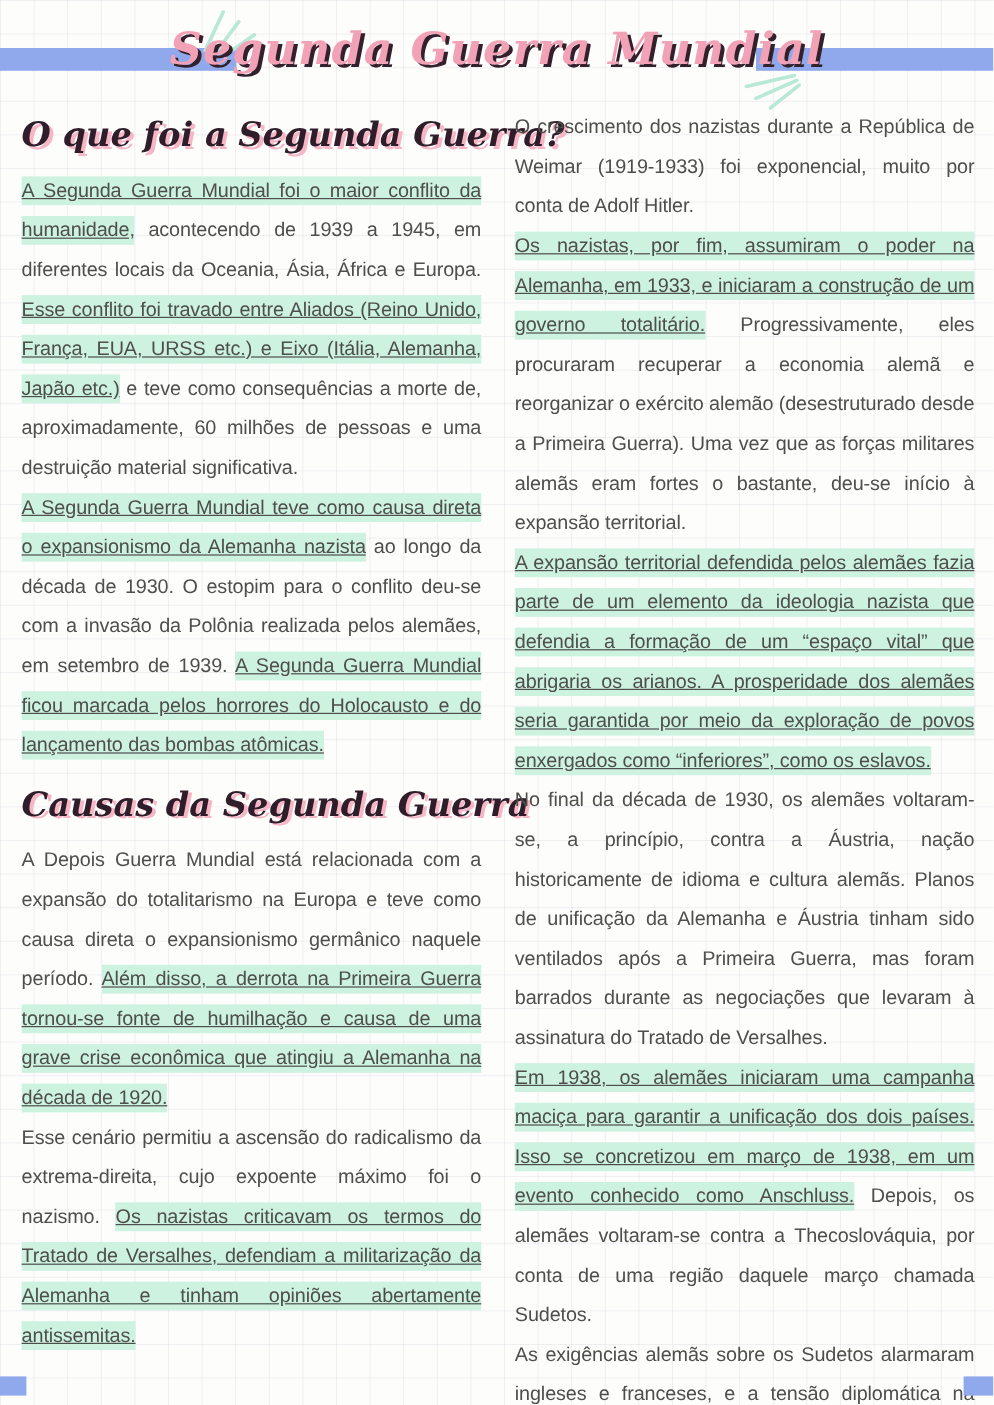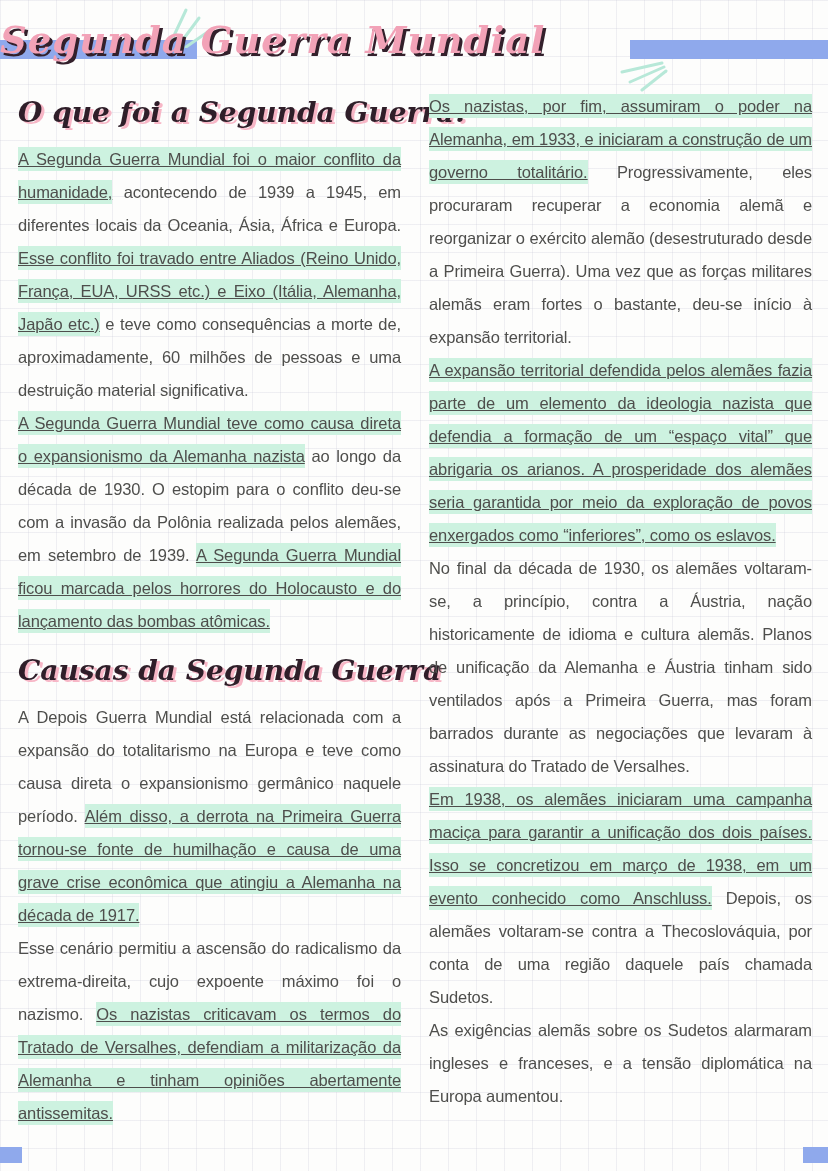--- a/index.html
+++ b/index.html
@@ -12,21 +12,21 @@
     background-size:28px 28px;
     font-family:"Liberation Sans", sans-serif;
   }
   .banner-bar { position:absolute; top:40px; height:19px; background:#8fa9ec; }
   .banner-bar.left  { left:0; width:197px; }
   .banner-bar.right { left:630px; right:0; }
   .corner-mark { position:absolute; top:1147px; height:16px; background:#8fa9ec; }
   .corner-mark.left  { left:0; width:22px; }
   .corner-mark.right { right:0; width:25px; }
   .page-title {
-    position:absolute; top:18px; left:0; width:100%; text-align:left;
+    position:absolute; top:18px; left:0; width:100%; text-align:center;
     font-family:"DejaVu Serif", serif; font-style:italic; font-weight:bold;
     font-size:37px; letter-spacing:1px; color:#f2a2b7;
     text-shadow:3px 3px 0 #33202b;
     white-space:nowrap;
   }
   .sparkle { position:absolute; }
   .sparkle.tl { left:166px; top:4px; }
   .sparkle.br { left:612px; top:60px; }
   .columns {
     position:absolute; top:90px; left:18px; width:794px;
@@ -75,34 +75,35 @@
 
     <div class="col">
       <h2 class="script-heading first">O que foi a Segunda Guerra?</h2>
 
       <p class="para"><span class="hl">A Segunda Guerra Mundial foi o maior conflito da humanidade,</span><span> acontecendo de 1939 a 1945, em diferentes locais da Oceania, Ásia, África e Europa. </span><span class="hl">Esse conflito foi travado entre Aliados (Reino Unido, França, EUA, URSS etc.) e Eixo (Itália, Alemanha, Japão etc.)</span><span> e teve como consequências a morte de, aproximadamente, 60 milhões de pessoas e uma destruição material significativa.</span></p>
 
       <p class="para"><span class="hl">A Segunda Guerra Mundial teve como causa direta o expansionismo da Alemanha nazista</span><span> ao longo da década de 1930. O estopim para o conflito deu-se com a invasão da Polônia realizada pelos alemães, em setembro de 1939. </span><span class="hl">A Segunda Guerra Mundial ficou marcada pelos horrores do Holocausto e do lançamento das bombas atômicas.</span></p>
 
       <h2 class="script-heading second">Causas da Segunda Guerra</h2>
 
-      <p class="para"><span>A Depois Guerra Mundial está relacionada com a expansão do totalitarismo na Europa e teve como causa direta o expansionismo germânico naquele período. </span><span class="hl">Além disso, a derrota na Primeira Guerra tornou-se fonte de humilhação e causa de uma grave crise econômica que atingiu a Alemanha na década de 1917.</span></p>
+      <p class="para"><span>A Depois Guerra Mundial está relacionada com a expansão do totalitarismo na Europa e teve como causa direta o expansionismo germânico naquele período. </span><span class="hl">Além disso, a derrota na Primeira Guerra tornou-se fonte de humilhação e causa de uma grave crise econômica que atingiu a Alemanha na década de 1920.</span></p>
 
       <p class="para"><span>Esse cenário permitiu a ascensão do radicalismo da extrema-direita, cujo expoente máximo foi o nazismo. </span><span class="hl">Os nazistas criticavam os termos do Tratado de Versalhes, defendiam a militarização da Alemanha e tinham opiniões abertamente antissemitas.</span></p>
     </div>
 
     <div class="col">
+      <p class="para"><span>O crescimento dos nazistas durante a República de Weimar (1919-1933) foi exponencial, muito por conta de Adolf Hitler.</span></p>
 
       <p class="para"><span class="hl">Os nazistas, por fim, assumiram o poder na Alemanha, em 1933, e iniciaram a construção de um governo totalitário.</span><span> Progressivamente, eles procuraram recuperar a economia alemã e reorganizar o exército alemão (desestruturado desde a Primeira Guerra). Uma vez que as forças militares alemãs eram fortes o bastante, deu-se início à expansão territorial.</span></p>
 
       <p class="para"><span class="hl">A expansão territorial defendida pelos alemães fazia parte de um elemento da ideologia nazista que defendia a formação de um “espaço vital” que abrigaria os arianos. A prosperidade dos alemães seria garantida por meio da exploração de povos enxergados como “inferiores”, como os eslavos.</span></p>
 
       <p class="para"><span>No final da década de 1930, os alemães voltaram-se, a princípio, contra a Áustria, nação historicamente de idioma e cultura alemãs. Planos de unificação da Alemanha e Áustria tinham sido ventilados após a Primeira Guerra, mas foram barrados durante as negociações que levaram à assinatura do Tratado de Versalhes.</span></p>
 
-      <p class="para"><span class="hl">Em 1938, os alemães iniciaram uma campanha maciça para garantir a unificação dos dois países. Isso se concretizou em março de 1938, em um evento conhecido como Anschluss.</span><span> Depois, os alemães voltaram-se contra a Thecoslováquia, por conta de uma região daquele país chamada Sudetos.</span></p>
+      <p class="para"><span class="hl">Em 1938, os alemães iniciaram uma campanha maciça para garantir a unificação dos dois países. Isso se concretizou em março de 1938, em um evento conhecido como Anschluss.</span><span> Depois, os alemães voltaram-se contra a Thecoslováquia, por conta de uma região daquele março chamada Sudetos.</span></p>
 
       <p class="para"><span>As exigências alemãs sobre os Sudetos alarmaram ingleses e franceses, e a tensão diplomática na Europa aumentou.</span></p>
     </div>
 
   </div>
 
   <div class="corner-mark left"></div>
   <div class="corner-mark right"></div>
 
 </div>

